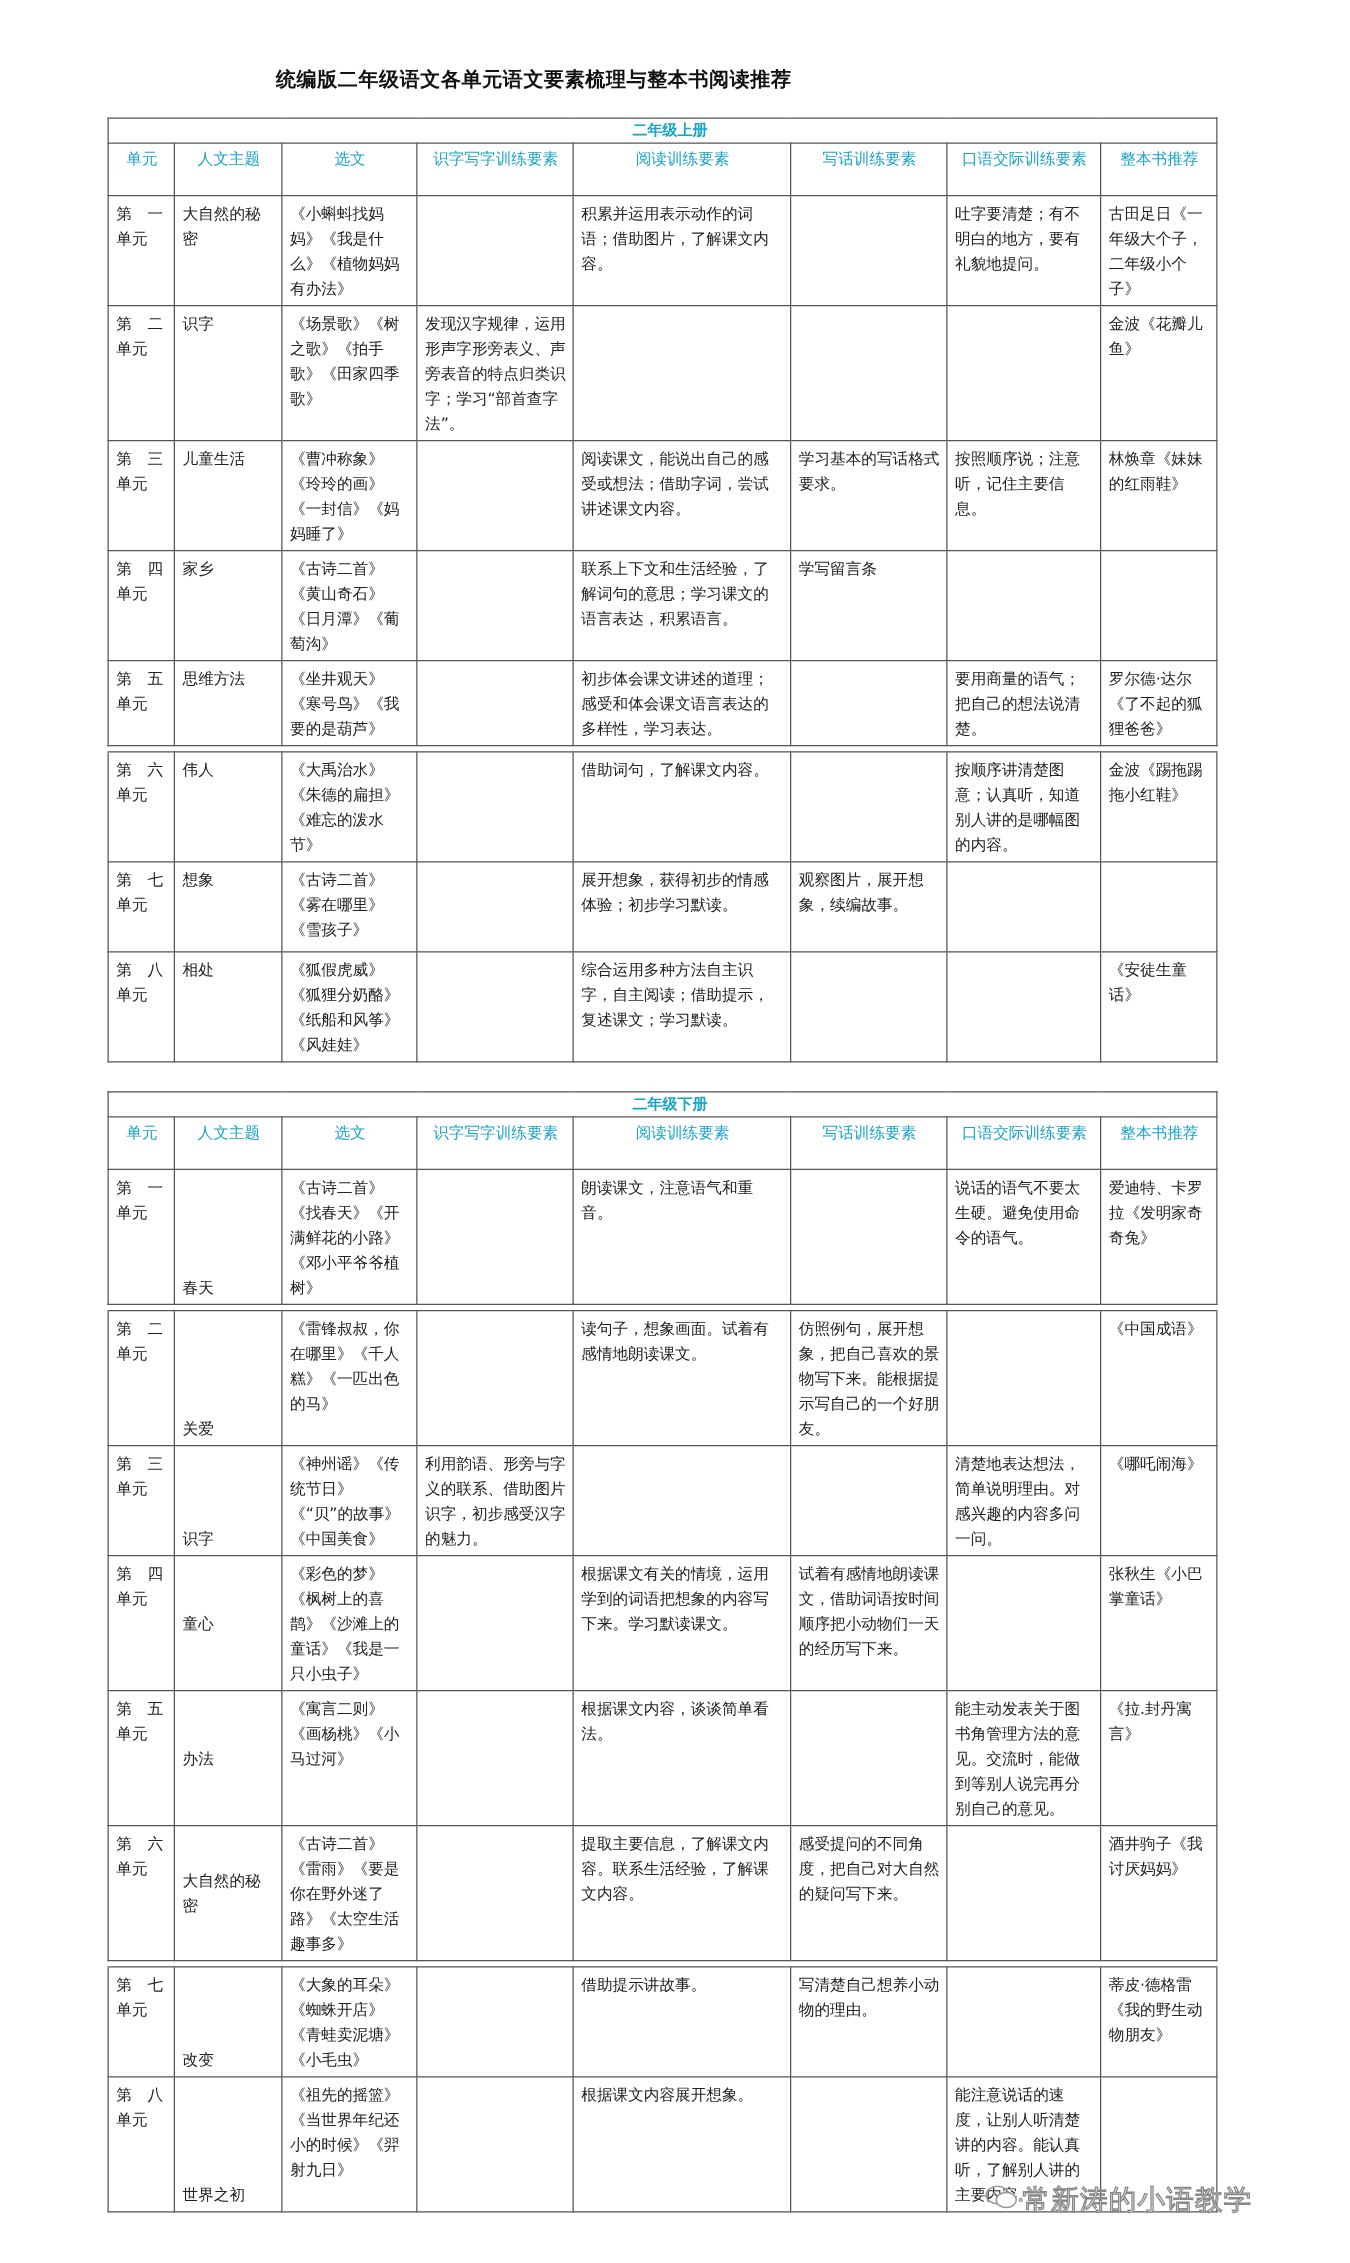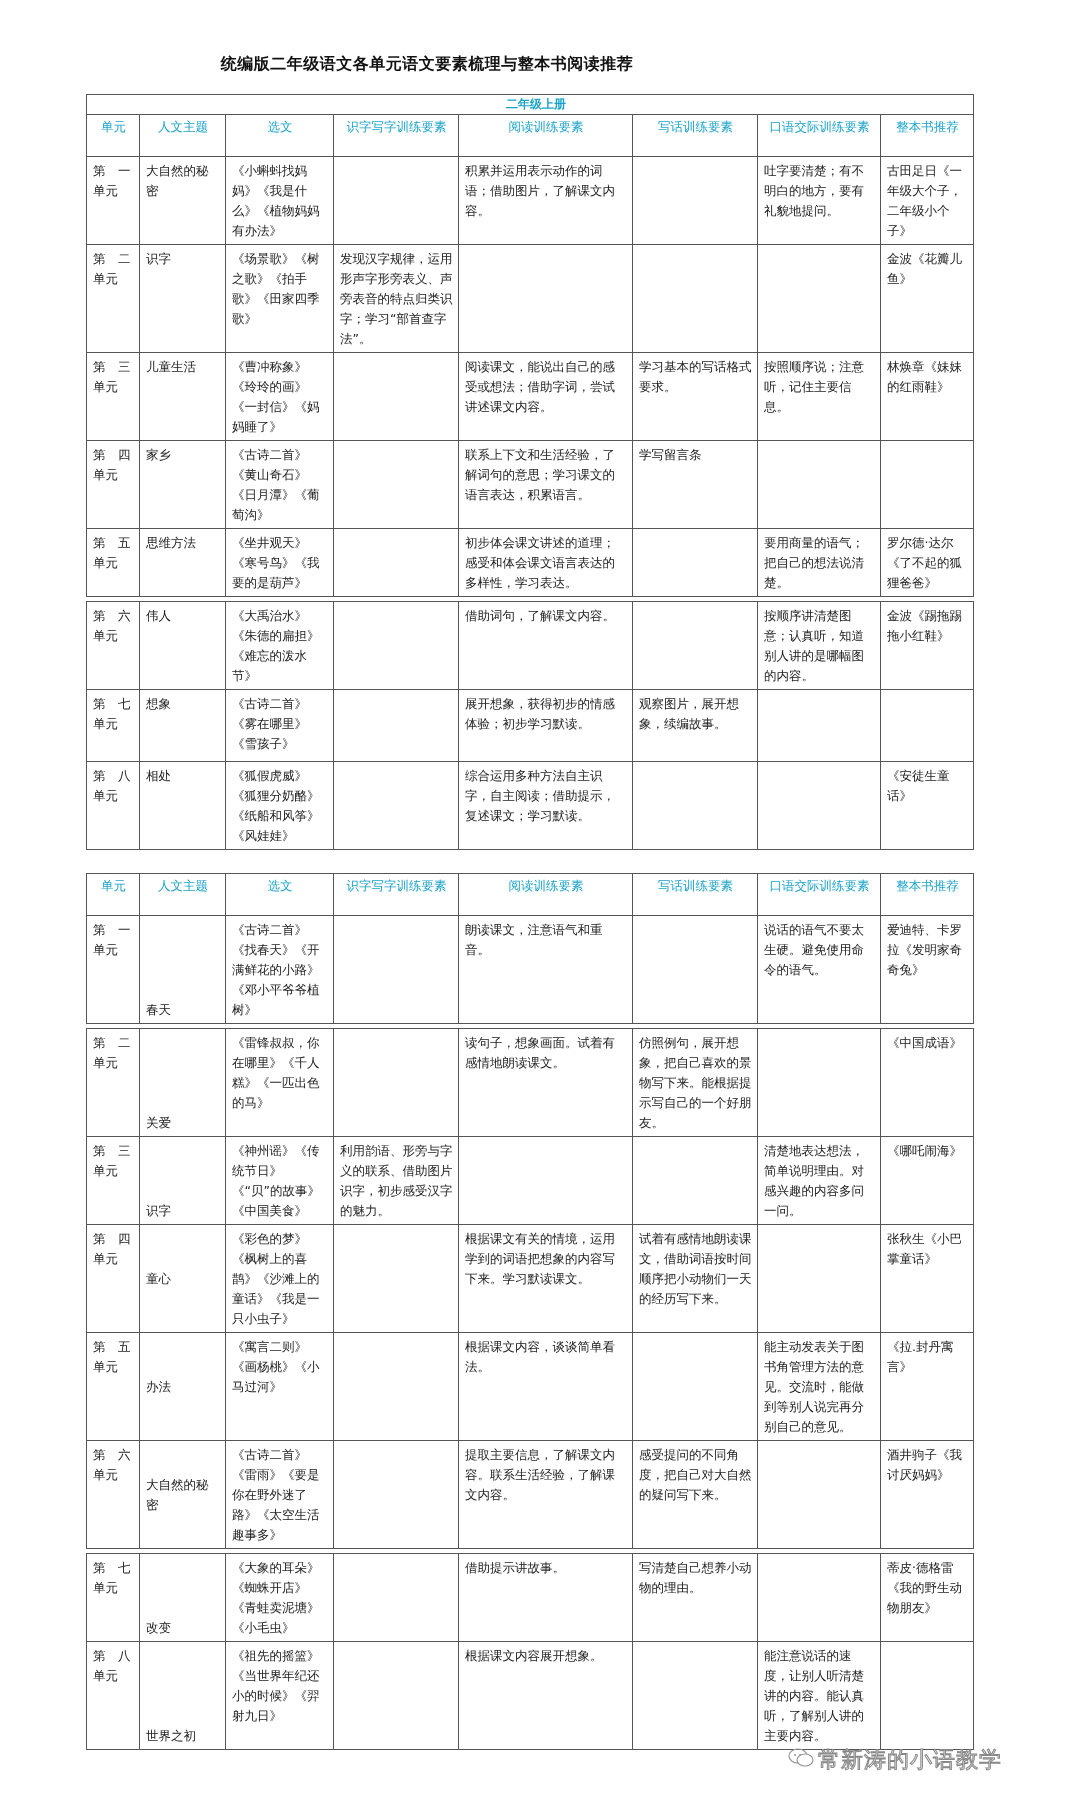--- a/index.html
+++ b/index.html
@@ -162,20 +162,23 @@
     <col style="width:53px">
       <col style="width:86px">
       <col style="width:108px">
       <col style="width:125px">
     <col style="width:174px">
       <col style="width:125px">
       <col style="width:123px">
       <col style="width:93px">
   </colgroup>
   <tbody>
+      <tr class="sem-row">
+        <td colspan="8">二年级下册</td>
+      </tr>
   <tr class="head-row">
     <th>单元</th>
     <th>人文主题</th>
     <th>选文</th>
     <th>识字写字训练要素</th>
     <th>阅读训练要素</th>
     <th>写话训练要素</th>
     <th>口语交际训练要素</th>
     <th>整本书推荐</th>
   </tr>

